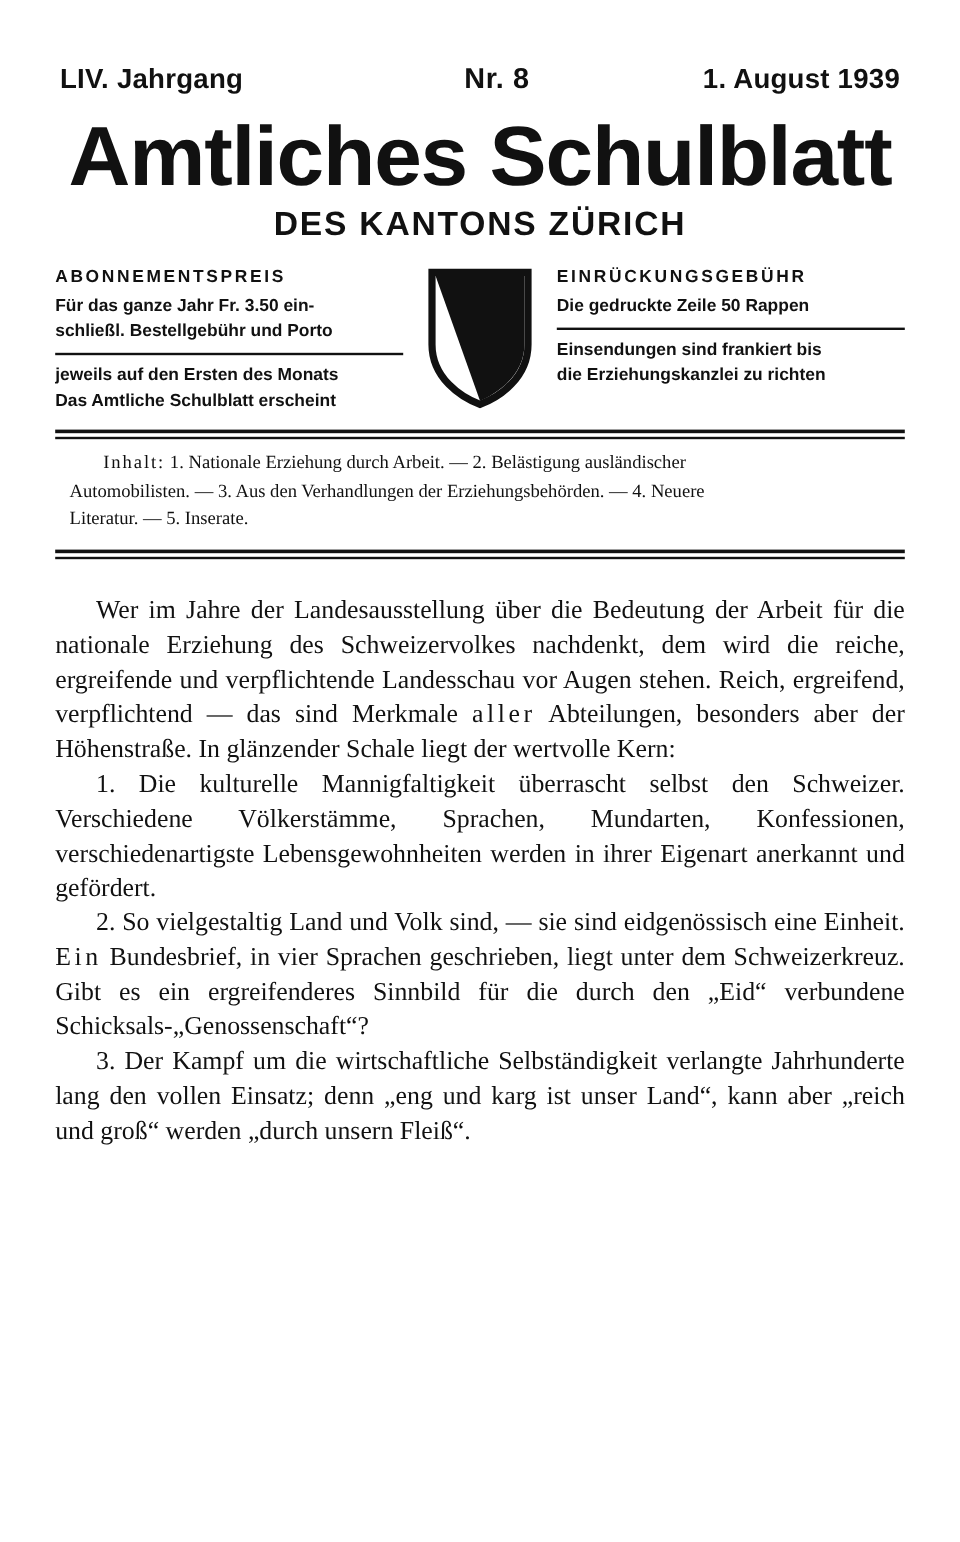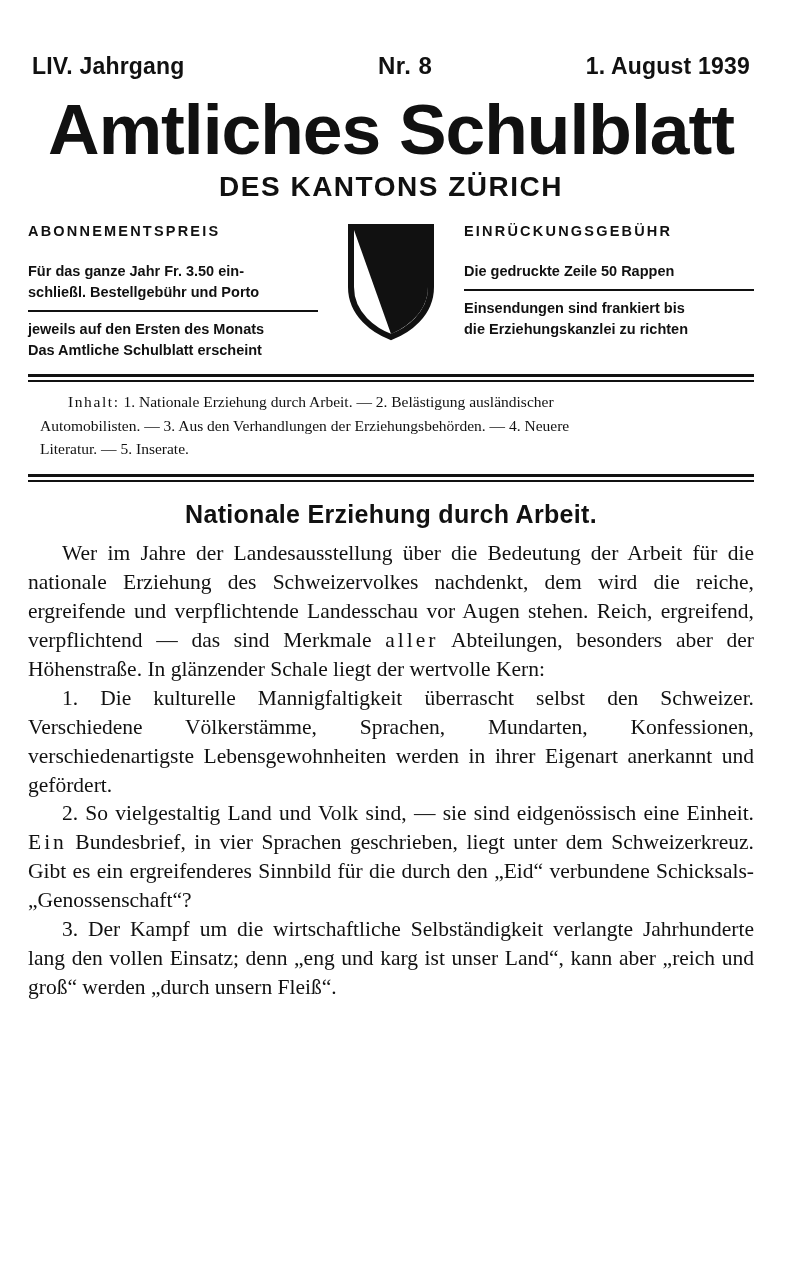--- a/index.html
+++ b/index.html
@@ -12,21 +12,21 @@
     height: 1285px;
     font-family: "Liberation Serif", serif;
     color: #111;
     overflow: hidden;
   }
   .page {
     position: relative;
     width: 800px;
     height: 1285px;
     box-sizing: border-box;
-    padding: 52px 46px 0 28px;
+    padding: 52px 46px 0 46px;
   }
 
   
   .masthead-line {
     display: flex;
     align-items: baseline;
     justify-content: space-between;
     font-family: "Liberation Sans", sans-serif;
     font-weight: bold;
     font-size: 23px;
@@ -76,21 +76,21 @@
     line-height: 1.45;
   }
   .info-col {
     width: 290px;
   }
   .info-col.left { text-align: left; }
   .info-col.right { text-align: left; }
   .info-head {
     letter-spacing: 2.2px;
     font-size: 14.5px;
-    margin-bottom: 19px;
+    margin-bottom: 3px;
   }
   .info-rule {
     border-bottom: 2px solid #111;
     margin: 7px 0 7px 0;
     width: 100%;
   }
   .info-block2 { line-height: 1.5; }
 
   
   .crest-wrap {
@@ -215,21 +215,20 @@
 
   <div class="contents">
     <p class="indent"><span class="lead">Inhalt:</span> <span>1. Nationale Erziehung durch Arbeit. — 2. Belästigung ausländischer</span></p>
     <p>Automobilisten. — 3. Aus den Verhandlungen der Erziehungsbehörden. — 4. Neuere</p>
     <p>Literatur. — 5. Inserate.</p>
   </div>
 
   <div class="double-rule tight"></div>
 
   <div class="article">
-    <div class="article-title">Nationale Erziehung durch Arbeit.</div>
 
     <div class="body-text">
       <p><span>Wer im Jahre der Landesausstellung über die Bedeutung der Arbeit für die nationale Erziehung des Schweizervolkes nachdenkt, dem wird die reiche, ergreifende und verpflichtende Landesschau vor Augen stehen. Reich, ergreifend, verpflichtend — das sind Merkmale </span><span class="sp">aller</span><span> Abteilungen, besonders aber der Höhenstraße. In glänzender Schale liegt der wertvolle Kern:</span></p>
       <p>1. Die kulturelle Mannigfaltigkeit überrascht selbst den Schweizer. Verschiedene Völkerstämme, Sprachen, Mundarten, Konfessionen, verschiedenartigste Lebensgewohnheiten werden in ihrer Eigenart anerkannt und gefördert.</p>
       <p><span>2. So vielgestaltig Land und Volk sind, — sie sind eidgenössisch eine Einheit. </span><span class="sp">Ein</span><span> Bundesbrief, in vier Sprachen geschrieben, liegt unter dem Schweizerkreuz. Gibt es ein ergreifenderes Sinnbild für die durch den „Eid“ verbundene Schicksals-„Genossenschaft“?</span></p>
       <p>3. Der Kampf um die wirtschaftliche Selbständigkeit verlangte Jahrhunderte lang den vollen Einsatz; denn „eng und karg ist unser Land“, kann aber „reich und groß“ werden „durch unsern Fleiß“.</p>
     </div>
   </div>
 
 </div>

